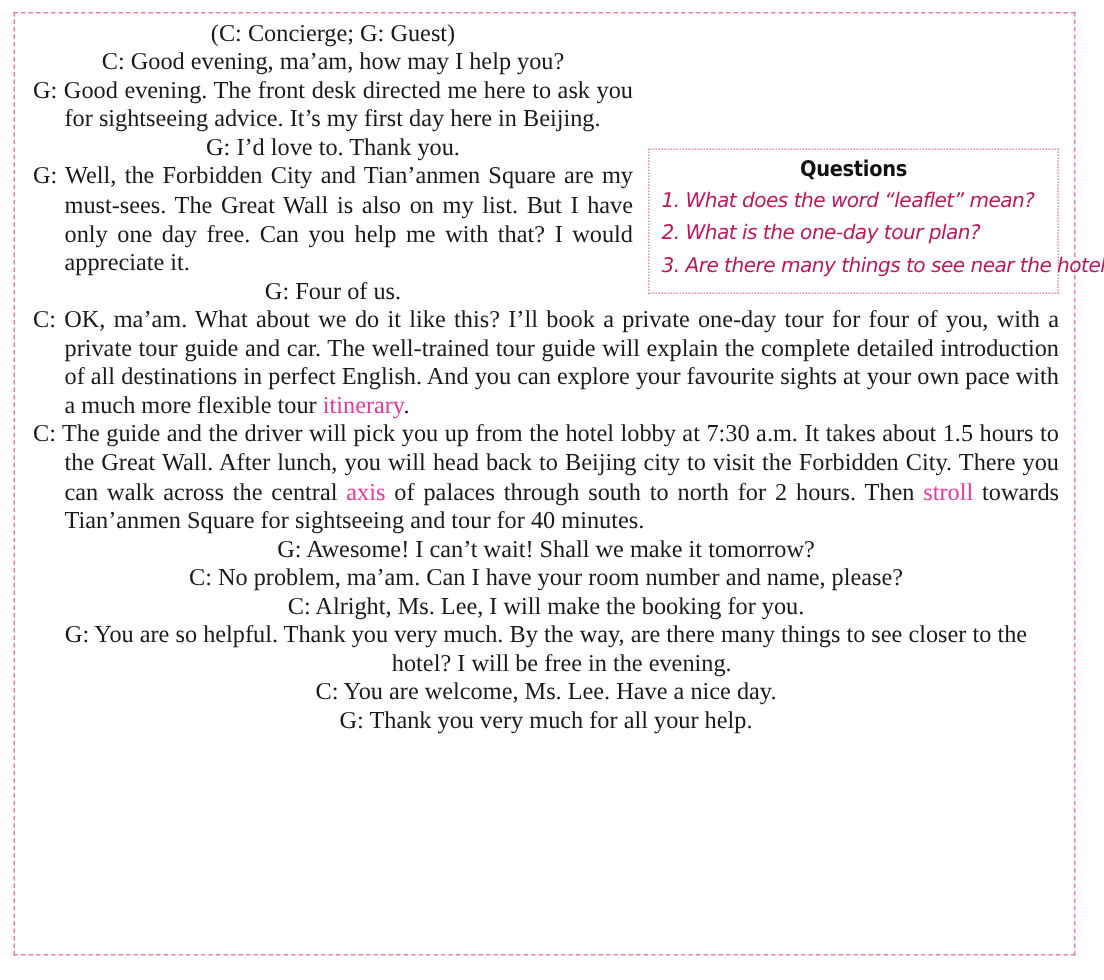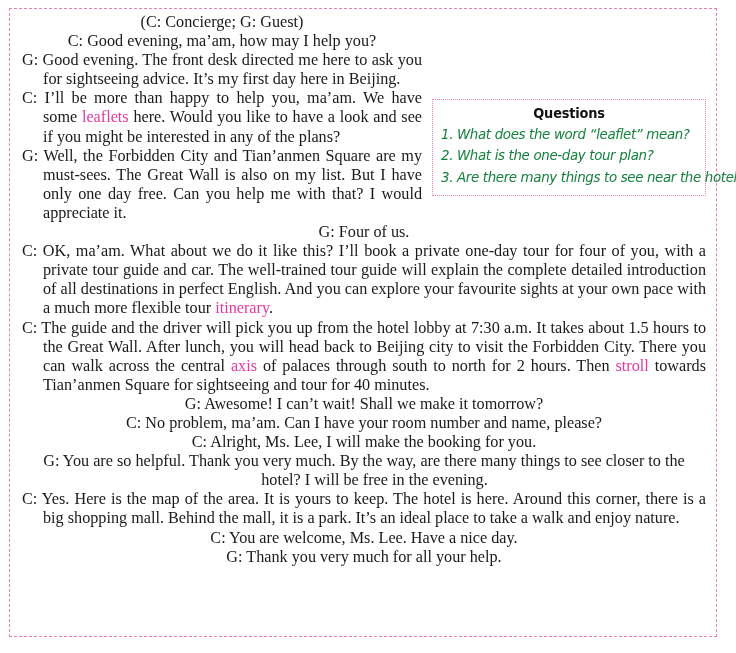--- a/index.html
+++ b/index.html
@@ -56,21 +56,21 @@
     line-height: 19px;
     letter-spacing: -0.2px;
     color: #111111;
     margin-bottom: 1px;
     font-stretch: condensed;
   }
   .qbox-item {
     font-style: italic;
     font-size: 13.4px;
     line-height: 21.4px;
-    color: #15803d;
+    color: #be185d;
     letter-spacing: -0.35px;
     white-space: nowrap;
   }
 
   
   .line {
     padding-left: 21px;
     text-indent: -21px;
     margin: 0;
   }
@@ -104,22 +104,22 @@
       <div class="qbox-item">2. What is the one-day tour plan?</div>
       <div class="qbox-item">3. Are there many things to see near the hotel?</div>
     </div>
 
     <p class="line nojust">(C: Concierge; G: Guest)</p>
 
     <p class="line nojust"><span>C:</span><span> Good evening, ma’am, how may I help you?</span></p>
 
     <p class="line justify"><span>G:</span><span> Good evening. The front desk directed me here to ask you for sightseeing advice. It’s my first day here in Beijing.</span></p>
 
-    <p class="line justify"><span>C:</span><span> I’ll be more than happy to help you, ma’am. We have some </span><span class="hl">leaflets</span><span> here. Would you like to have a look and see if you might be interested in any of the plans?</span></p>
 
+    <p class="line nojust"><span>G:</span><span> I’d love to. Thank you.</span></p>
 
 
     <p class="line justify"><span>G:</span><span> Well, the Forbidden City and Tian’anmen Square are my must-sees. The Great Wall is also on my list. But I have only one day free. Can you help me with that? I would appreciate it.</span></p>
 
 
     <p class="line nojust"><span>G:</span><span> Four of us.</span></p>
 
     <p class="line justify"><span>C:</span><span> OK, ma’am. What about we do it like this? I’ll book a private one-day tour for four of you, with a private tour guide and car. The well-trained tour guide will explain the complete detailed introduction of all destinations in perfect English. And you can explore your favourite sights at your own pace with a much more flexible tour </span><span class="hl">itinerary</span><span>.</span></p>
 
 
@@ -129,20 +129,19 @@
 
     <p class="line nojust"><span>C:</span><span> No problem, ma’am. Can I have your room number and name, please?</span></p>
 
 
     <p class="line nojust"><span>C:</span><span> Alright, Ms. Lee, I will make the booking for you.</span></p>
 
     <p class="line nojust"><span>G:</span><span> You are so helpful. Thank you very much. By the way, are there many things to see closer to  the hotel? I will be free in the evening.</span></p>
 
     <div class="clear"></div>
 
-    <p class="line justify"><span>C:</span><span> Yes. Here is the map of the area. It is yours to keep. The hotel is here. Around this corner, there is a big shopping mall. Behind the mall, it is a park. It’s an ideal place to take a walk and enjoy nature.</span></p>
 
     <p class="line nojust"><span>C:</span><span> You are welcome, Ms. Lee. Have a nice day.</span></p>
 
     <p class="line nojust"><span>G:</span><span> Thank you very much for all your help.</span></p>
 
   </div>
 </div>
 
 </body></html>

